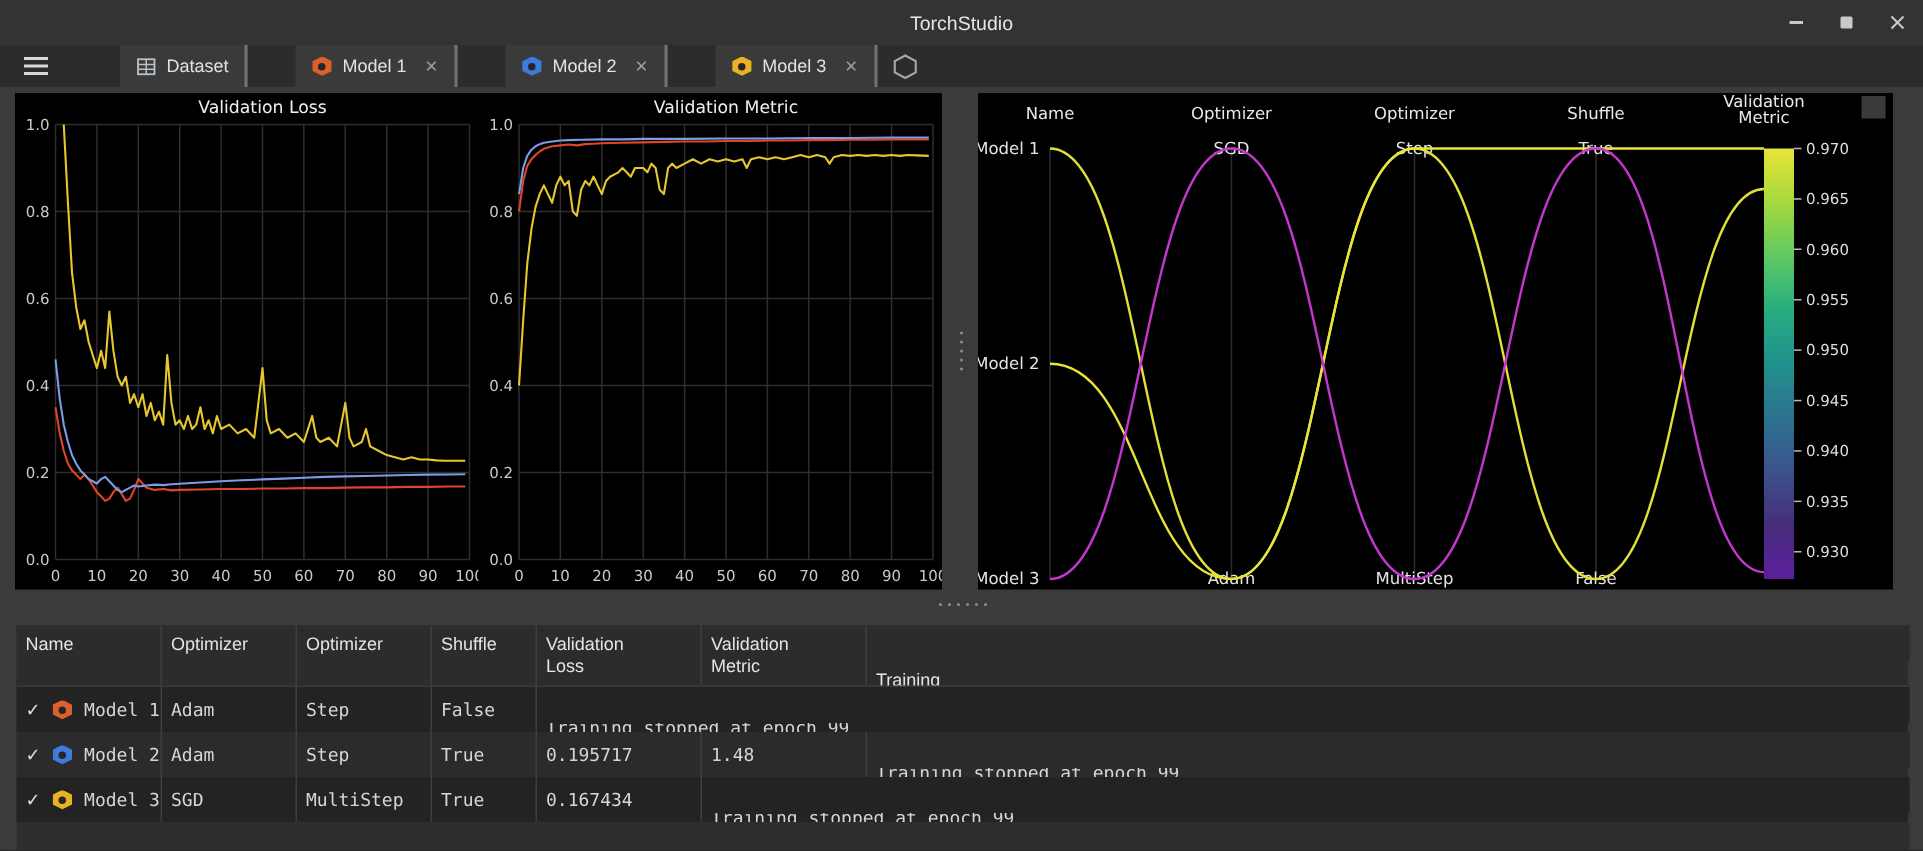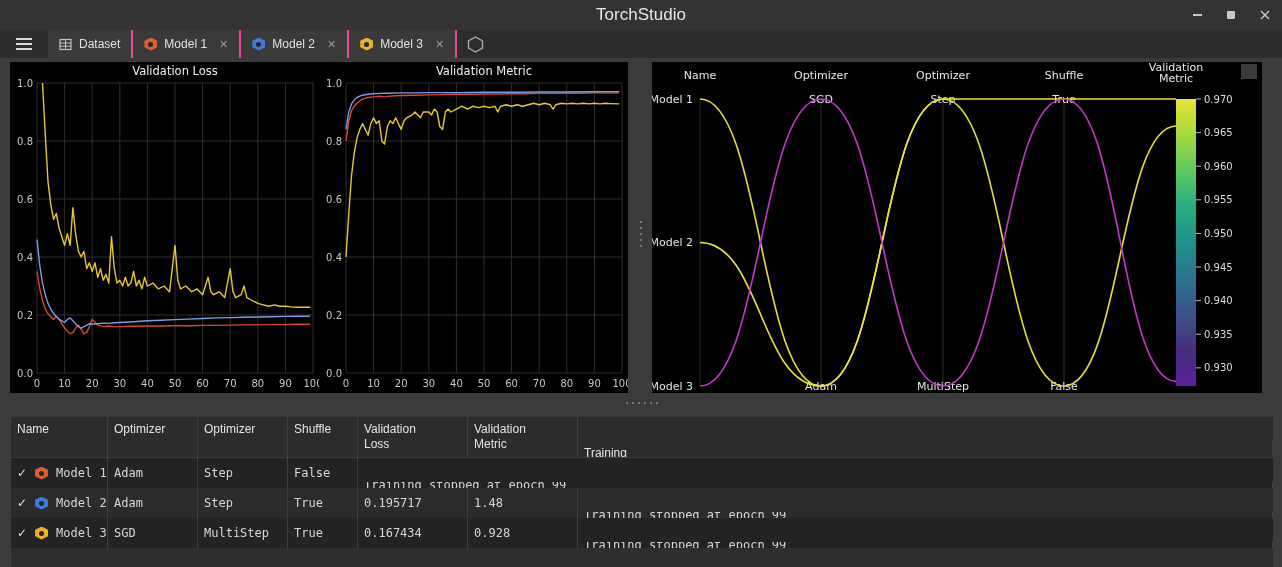--- a/index.html
+++ b/index.html
@@ -2,33 +2,33 @@
 <html><head>
 <meta charset="utf-8">
 <style>
   html,body{margin:0;padding:0;background:#1b1b1b;}
   .window{position:relative;width:1282px;height:567px;background:#3b3b3b;
     font-family:"Liberation Sans",sans-serif;color:#ddd;overflow:hidden;}
 
   
   .titlebar{position:absolute;left:0;top:0;width:100%;height:30px;background:#333333;
     display:flex;align-items:center;justify-content:center;}
-  .titlebar .title{font-size:17px;color:#e6e6e6;}
+  .titlebar .title{font-size:13px;color:#e6e6e6;}
   .win-controls{position:absolute;right:10px;top:0;height:30px;display:flex;align-items:center;gap:20px;}
   .winbtn{width:14px;height:14px;display:flex;align-items:center;justify-content:center;cursor:pointer;}
   .min-bar{width:9px;height:2px;background:#c9c9c9;}
   .max-box{width:8px;height:8px;background:#c9c9c9;border-radius:1px;}
 
   
   .tabbar{position:absolute;left:0;top:30px;width:100%;height:28px;background:#2c2c2c;
     display:flex;align-items:stretch;}
   .menu-btn{width:48px;display:flex;flex-direction:column;gap:3px;align-items:center;justify-content:center;cursor:pointer;}
   .menu-btn i{display:block;width:16px;height:2px;background:#d8d8d8;}
   .tab{display:flex;align-items:center;gap:7px;padding:0 11px;background:#3a3a3a;
-    border-right:2px solid #ec4899;font-size:12px;color:#e2e2e2;cursor:pointer;}
+    border-right:2px solid #737373;font-size:12px;color:#e2e2e2;cursor:pointer;margin-left:32px;}
   .tab-close{color:#9d9d9d;font-size:11px;margin-left:5px;cursor:pointer;}
   .hex{position:relative;width:13px;height:13px;flex:0 0 13px;}
   .hexshape{display:block;width:13px;height:13px;
     clip-path:polygon(50% 0,100% 25%,100% 75%,50% 100%,0 75%,0 25%);}
   .hex::after{content:"";position:absolute;left:4px;top:4px;width:5px;height:5px;border-radius:50%;background:#262626;}
   .newmodel-btn{width:36px;display:flex;align-items:center;justify-content:center;cursor:pointer;}
   .dashboard-btn{margin-left:auto;display:flex;align-items:center;gap:8px;padding:0 14px;
     background:#46525e;color:#ffffff;font-weight:bold;font-size:12.5px;cursor:pointer;}
   .dash-icon{position:relative;width:17px;height:15px;}
   .dash-icon .dot{position:absolute;border-radius:50%;}
@@ -351,18 +351,17 @@
           <span class="check">✓</span>
           <span class="hex">
             <span class="hexshape" style="background: rgb(232, 178, 36);"></span>
           </span>
           <span>Model 3</span>
         </div>
         <div class="tcell c1">SGD</div>
         <div class="tcell c2">MultiStep</div>
         <div class="tcell c3">True</div>
         <div class="tcell c4">0.167434</div>
-        <div class="tcell c5">0.928</div>
         <div class="tcell c6">Training stopped at epoch 99</div>
       </div>
     </div>
 
 </div>
 
 </body></html>

